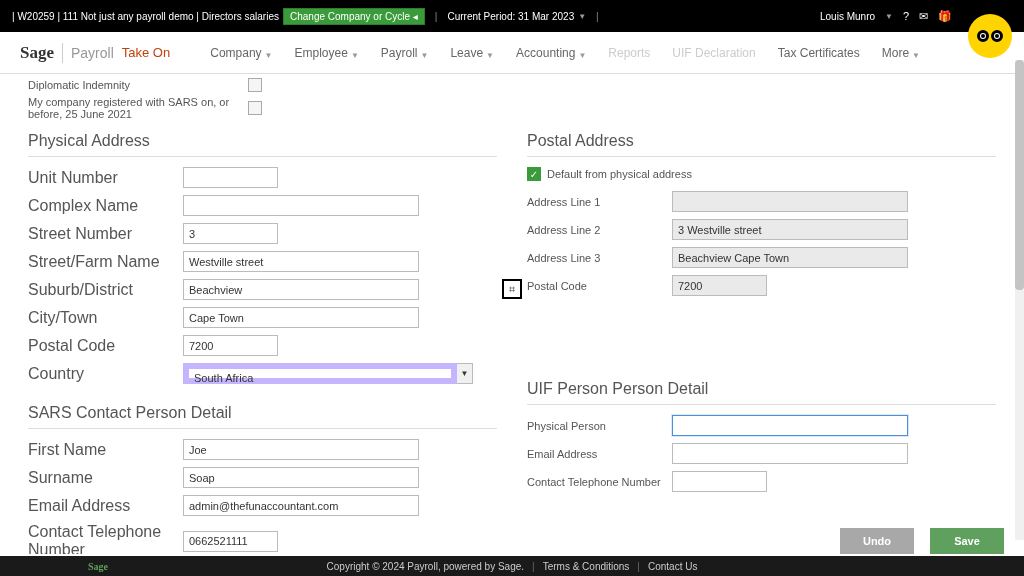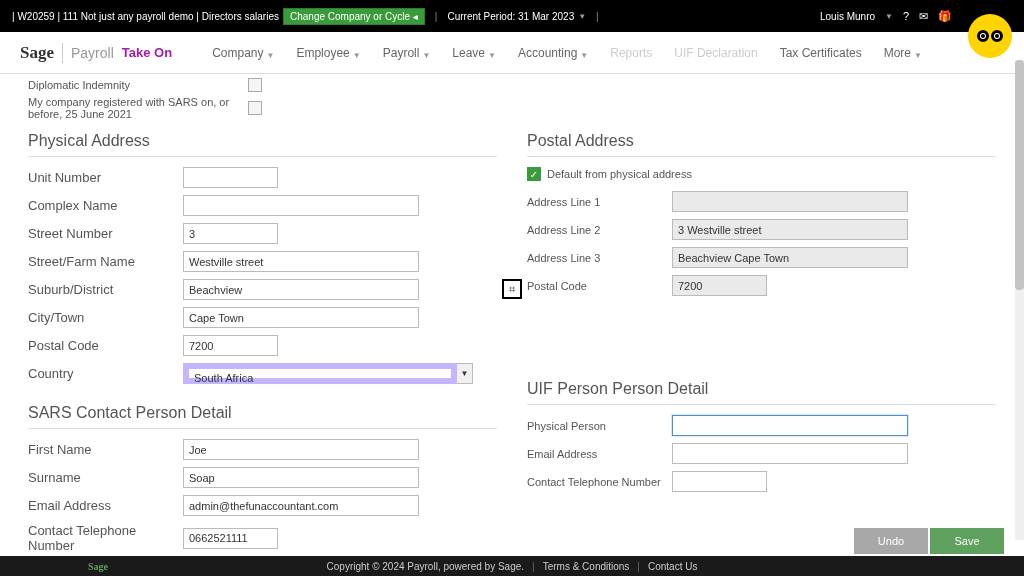--- a/index.html
+++ b/index.html
@@ -18,58 +18,58 @@
 .avatar .eyes { display:flex; gap:2px;}
 .avatar .eye { width:12px; height:12px; border-radius:50%; background:#fff; border:3px solid #000; position:relative;}
 .avatar .eye::after { content:''; position:absolute; width:4px; height:4px; background:#000; border-radius:50%; top:1px; left:1px;}
 
 
 .navbar { height: 42px; border-bottom: 1px solid #ddd; display:flex; align-items:center; padding: 0 20px;}
 .logo { display:flex; align-items:center; gap:8px; margin-right: 40px;}
 .logo .sage { font-size:17px; font-weight:bold; color:#333; font-family: Georgia, serif;}
 .logo .divider { width:1px; height:20px; background:#ccc;}
 .logo .payroll { font-size:14px; color:#999;}
-.logo .takeon { font-size:13px; color:#a21caf; font-weight:700;}
+.logo .takeon { font-size:13px; color:#c2410c; font-weight:400;}
 .navitems { display:flex; gap:22px;}
 .navitem { font-size:12px; color:#666; display:flex; align-items:flex-end; gap:3px;}
 .navitem.disabled { color:#ccc;}
 .caret { font-size:8px; color:#999;}
 
 
 .content { padding: 0 28px 10px 28px; overflow-y:auto; height: 480px;}
 .row-line { display:flex; align-items:center; margin: 4px 0; }
 .chk-label { font-size:11px; color:#555; width: 220px; }
 .chk { width:14px; height:14px; border:1px solid #aaa; background:#f5f5f5;}
 .chk.checked { background:#3a9b3a; border-color:#3a9b3a; display:flex; align-items:center; justify-content:center;}
 .chk.checked::after { content:'✓'; color:#fff; font-size:10px;}
 
 .columns { display:flex; gap:30px;justify-content:space-between; }
 .col { flex:1; }
 
 .section-title { font-size:16px; color:#555; font-weight:normal; border-bottom:1px solid #ddd; padding: 8px 0 6px 0; margin-bottom:10px;}
 
 .field-row { display:flex; align-items:center; margin-bottom:7px; }
-.field-label { width: 155px; font-size:13px; color:#555; }
+.field-label { width: 155px; font-size:16px; color:#555; }
 .field-label-right { width: 145px; font-size:11px; color:#555; }
 .field-input { height:21px; border:1px solid #bbb; padding: 0 5px; font-size:11px; color:#333; }
 .field-input.w95 { width:95px; }
 .field-input.w280 { width:236px; }
 .field-input.readonly { background:#eaeaea; }
 .field-select { display:flex; }
 .field-select .sel-main { height:21px; width:274px; border:6px solid #c4b5fd; padding:3px 5px; font-size:11px; background:#fff;}
 .field-select .sel-btn { width:16px; height:21px; border:1px solid #bbb; border-left:none; background:#f0f0f0; display:flex; align-items:center; justify-content:center; font-size:8px;}
 .field-input.focus { border:1px solid #4a90d9; box-shadow:0 0 0 1px rgba(74,144,217,0.2);}
 
 .chk-inline { display:flex; align-items:center; gap:6px; margin-bottom:10px; margin-left:0px;}
 .chk-inline .chk-label2 { font-size:11px; color:#555;}
 
 .qr-box { position:absolute; left:502px; top:279px; width:20px; height:20px; border:2px solid #000; display:flex; align-items:center; justify-content:center; font-size:11px;}
 
 
-.footer-btns { position:absolute; bottom:22px; right:20px; display:flex; gap:2px;}
+.footer-btns { position:absolute; bottom:22px; right:20px; display:flex; gap:16px;font-weight:bold;}
 .btn { width:74px; height:26px; display:flex; align-items:center; justify-content:center; font-size:11px; color:#fff;}
 .btn.undo { background:#a8a8a8;}
 .btn.save { background:#5fa05f;}
 
 
 .bottombar { position:absolute; bottom:0; left:0; right:0; height:20px; background:#1a1a1a; color:#ccc; display:flex; align-items:center; justify-content:center; font-size:10px; gap:8px;}
 .bottombar .sage-logo { position:absolute; left:88px; color:#5fa05f; font-weight:bold; font-family:Georgia,serif;}
 .bottombar .sep2 { color:#666;}
 .bottombar a { color:#ccc;}
 

